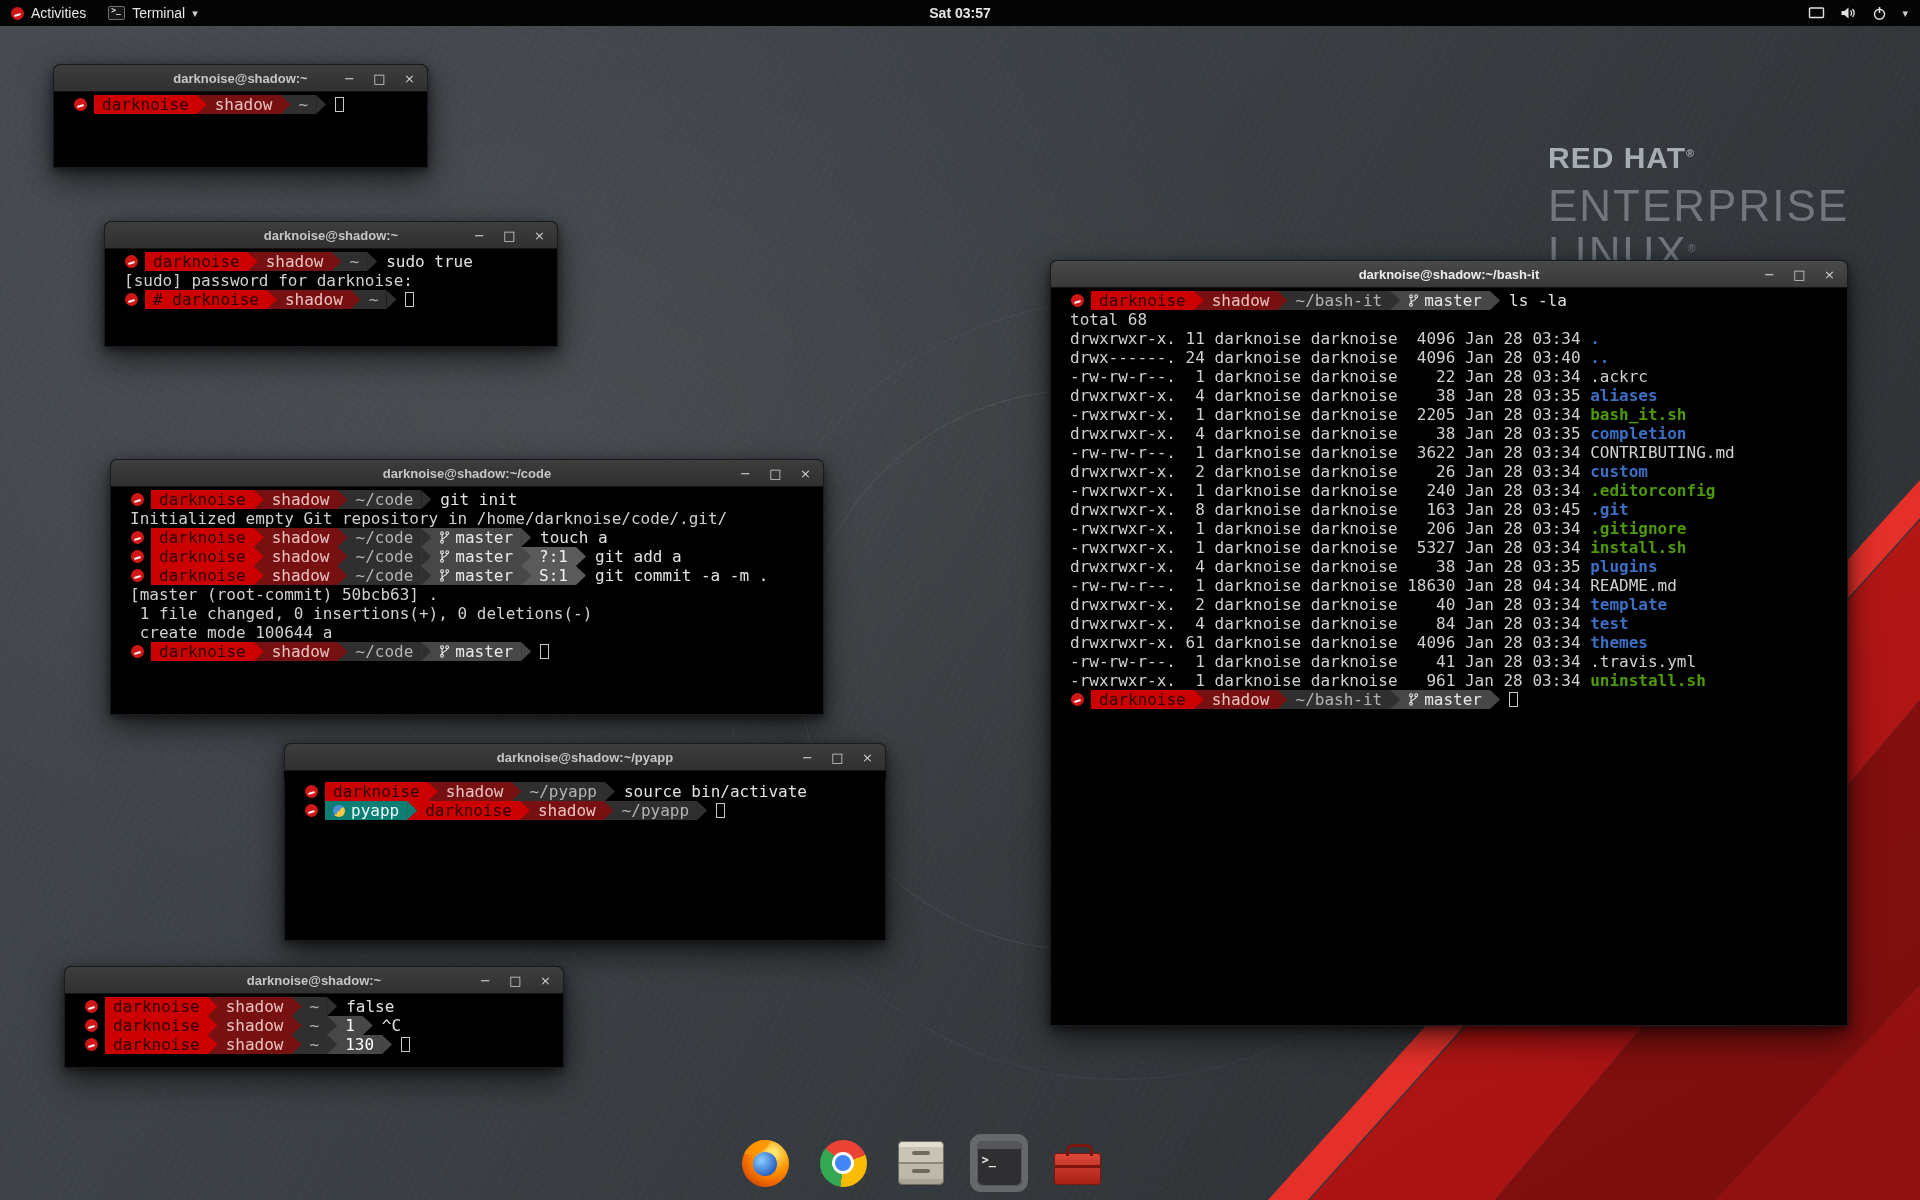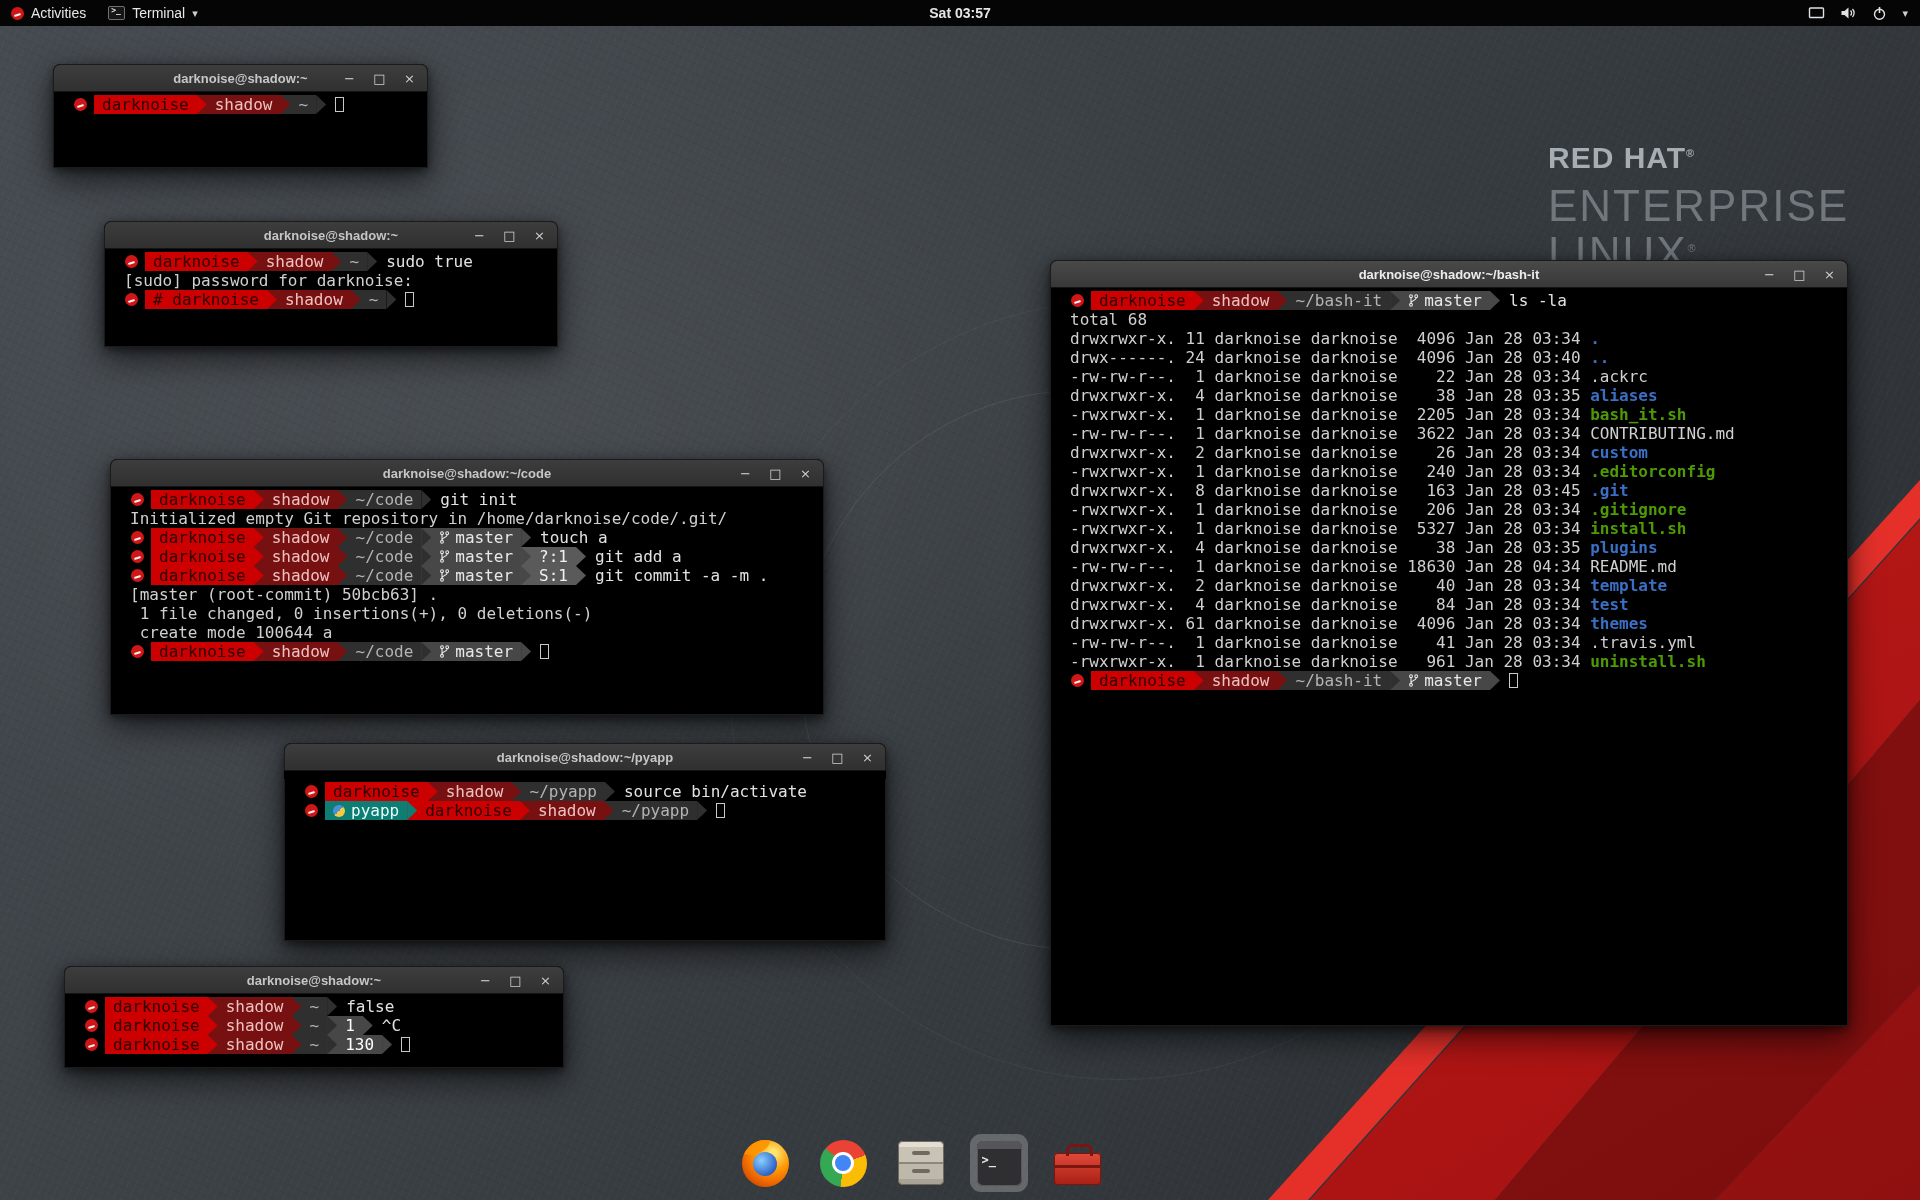--- a/index.html
+++ b/index.html
@@ -272,20 +272,21 @@
             <circle cx="3" cy="10.8" r="1.4" fill="none" stroke="#e8e8e8" stroke-width="1.1"></circle>
             <circle cx="8.2" cy="2.2" r="1.4" fill="none" stroke="#e8e8e8" stroke-width="1.1"></circle>
             <path d="M3 3.7 L3 9.3 M8.2 3.7 C8.2 6.8 3 6 3 9" fill="none" stroke="#e8e8e8" stroke-width="1.1"></path>
           </svg>master</span><span class="parrow"><span class="ptri" style="background: rgb(71, 71, 71);"></span></span><span class="cmd">ls -la</span></div>
       <div class="tline out">total 68</div>
       <div class="tline out"><span>drwxrwxr-x. 11 darknoise darknoise  4096 Jan 28 03:34 </span><span class="c-dir">.</span></div>
       <div class="tline out"><span>drwx------. 24 darknoise darknoise  4096 Jan 28 03:40 </span><span class="c-dir">..</span></div>
       <div class="tline out"><span>-rw-rw-r--.  1 darknoise darknoise    22 Jan 28 03:34 </span><span>.ackrc</span></div>
       <div class="tline out"><span>drwxrwxr-x.  4 darknoise darknoise    38 Jan 28 03:35 </span><span class="c-dir">aliases</span></div>
       <div class="tline out"><span>-rwxrwxr-x.  1 darknoise darknoise  2205 Jan 28 03:34 </span><span class="c-exec">bash_it.sh</span></div>
+      <div class="tline out"><span>drwxrwxr-x.  4 darknoise darknoise    38 Jan 28 03:35 </span><span class="c-dir">completion</span></div>
       <div class="tline out"><span>-rw-rw-r--.  1 darknoise darknoise  3622 Jan 28 03:34 </span><span>CONTRIBUTING.md</span></div>
       <div class="tline out"><span>drwxrwxr-x.  2 darknoise darknoise    26 Jan 28 03:34 </span><span class="c-dir">custom</span></div>
       <div class="tline out"><span>-rwxrwxr-x.  1 darknoise darknoise   240 Jan 28 03:34 </span><span class="c-exec">.editorconfig</span></div>
       <div class="tline out"><span>drwxrwxr-x.  8 darknoise darknoise   163 Jan 28 03:45 </span><span class="c-dir">.git</span></div>
       <div class="tline out"><span>-rwxrwxr-x.  1 darknoise darknoise   206 Jan 28 03:34 </span><span class="c-exec">.gitignore</span></div>
       <div class="tline out"><span>-rwxrwxr-x.  1 darknoise darknoise  5327 Jan 28 03:34 </span><span class="c-exec">install.sh</span></div>
       <div class="tline out"><span>drwxrwxr-x.  4 darknoise darknoise    38 Jan 28 03:35 </span><span class="c-dir">plugins</span></div>
       <div class="tline out"><span>-rw-rw-r--.  1 darknoise darknoise 18630 Jan 28 04:34 </span><span>README.md</span></div>
       <div class="tline out"><span>drwxrwxr-x.  2 darknoise darknoise    40 Jan 28 03:34 </span><span class="c-dir">template</span></div>
       <div class="tline out"><span>drwxrwxr-x.  4 darknoise darknoise    84 Jan 28 03:34 </span><span class="c-dir">test</span></div>

